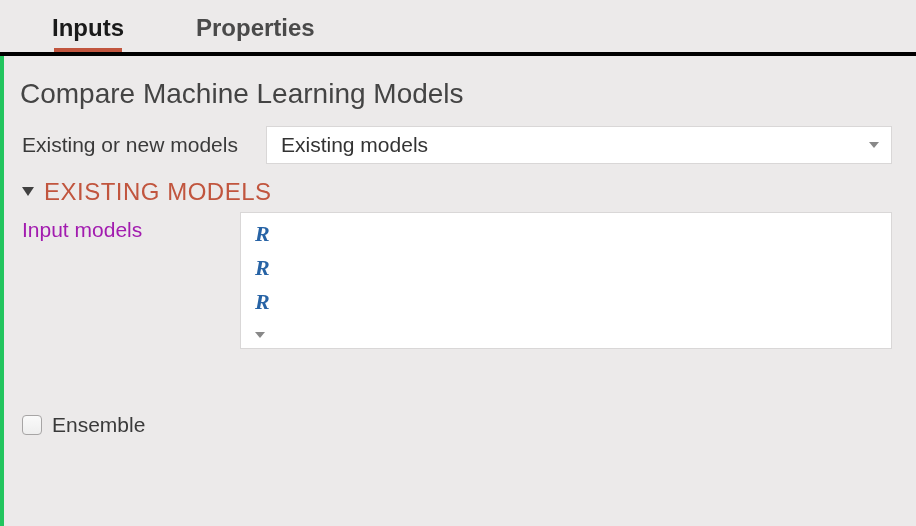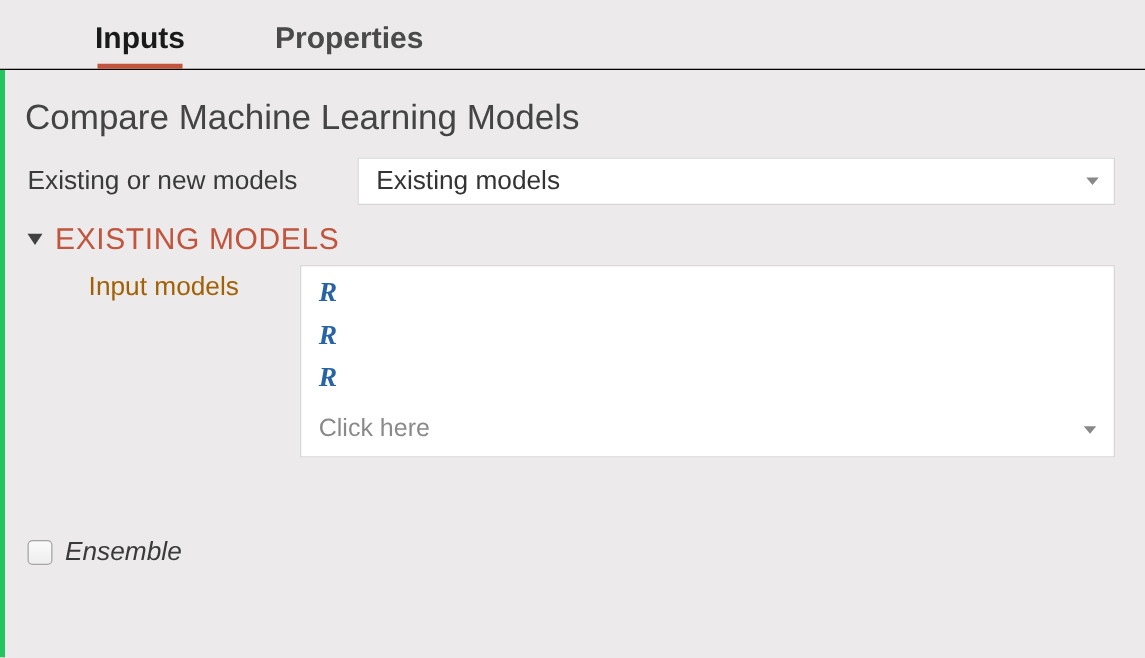--- a/index.html
+++ b/index.html
@@ -12,23 +12,23 @@
   }
   .panel {
     width: 916px; height: 526px;
     display: flex; flex-direction: column;
     padding: 0;
   }
   
   .tab-bar {
     display: flex;
     align-items: flex-end;
-    padding: 10px 0 0 70px;
+    padding: 10px 0 0 46px;
     height: 56px;
-    border-bottom: 1px solid #000000;
+    border-bottom: 4px solid #000000;
   }
   .tab {
     font-size: 24px;
     color: #4a4a4a;
     margin-right: 60px;
     padding: 4px 6px 10px 6px;
     cursor: pointer;
     position: relative;
     font-weight: bold;
   }
@@ -53,21 +53,20 @@
     font-size: 28px;
     font-weight: 400;
     color: #444;
     margin: 0 0 16px 0;
   }
   
   .form-row {
     display: flex;
     align-items: center;
     margin-bottom: 6px;
-    gap: 20px;
   }
   .form-label {
     width: 246px;
     font-size: 21px;
     color: #3a3a3a;
     padding-left: 2px;
   }
   
   .select-box {
     flex: 1;
@@ -116,24 +115,23 @@
   }
   
   .models-row {
     display: flex;
     align-items: flex-start;
     margin-top: 6px;
   }
   .models-label {
     width: 220px;
     font-size: 21px;
-    color: #a16207;
+    color: #a21caf;
     padding-top: 6px;
     padding-left: 2px;
-    text-align: center;
   }
   .models-box {
     flex: 1;
     background: #fff;
     border: 1px solid #d9d7d7;
     display: flex;
     flex-direction: column;
   }
   .model-item {
     display: flex;
@@ -162,21 +160,20 @@
     border-top: 1px solid transparent;
     cursor: pointer;
     margin-top: 4px;
   }
   
   .checkbox-row {
     display: flex;
     align-items: center;
     margin-top: 64px;
     padding-left: 2px;
-    font-style: italic;
   }
   .checkbox {
     width: 20px; height: 20px;
     border: 1px solid #a7a5a5;
     border-radius: 4px;
     background: linear-gradient(#fafafa, #eeeeee);
     margin-right: 10px;
     cursor: pointer;
   }
   .checkbox-label {
@@ -217,21 +214,20 @@
         <div class="model-item">
           <span class="r-icon">R</span>
         </div>
         <div class="model-item">
           <span class="r-icon">R</span>
         </div>
         <div class="model-item">
           <span class="r-icon">R</span>
         </div>
         <div class="models-footer">
-          <span>Click here</span>
           <span class="caret"></span>
         </div>
       </div>
     </div>
 
     <div class="checkbox-row">
       <div class="checkbox"></div>
       <div class="checkbox-label">Ensemble</div>
     </div>
 

